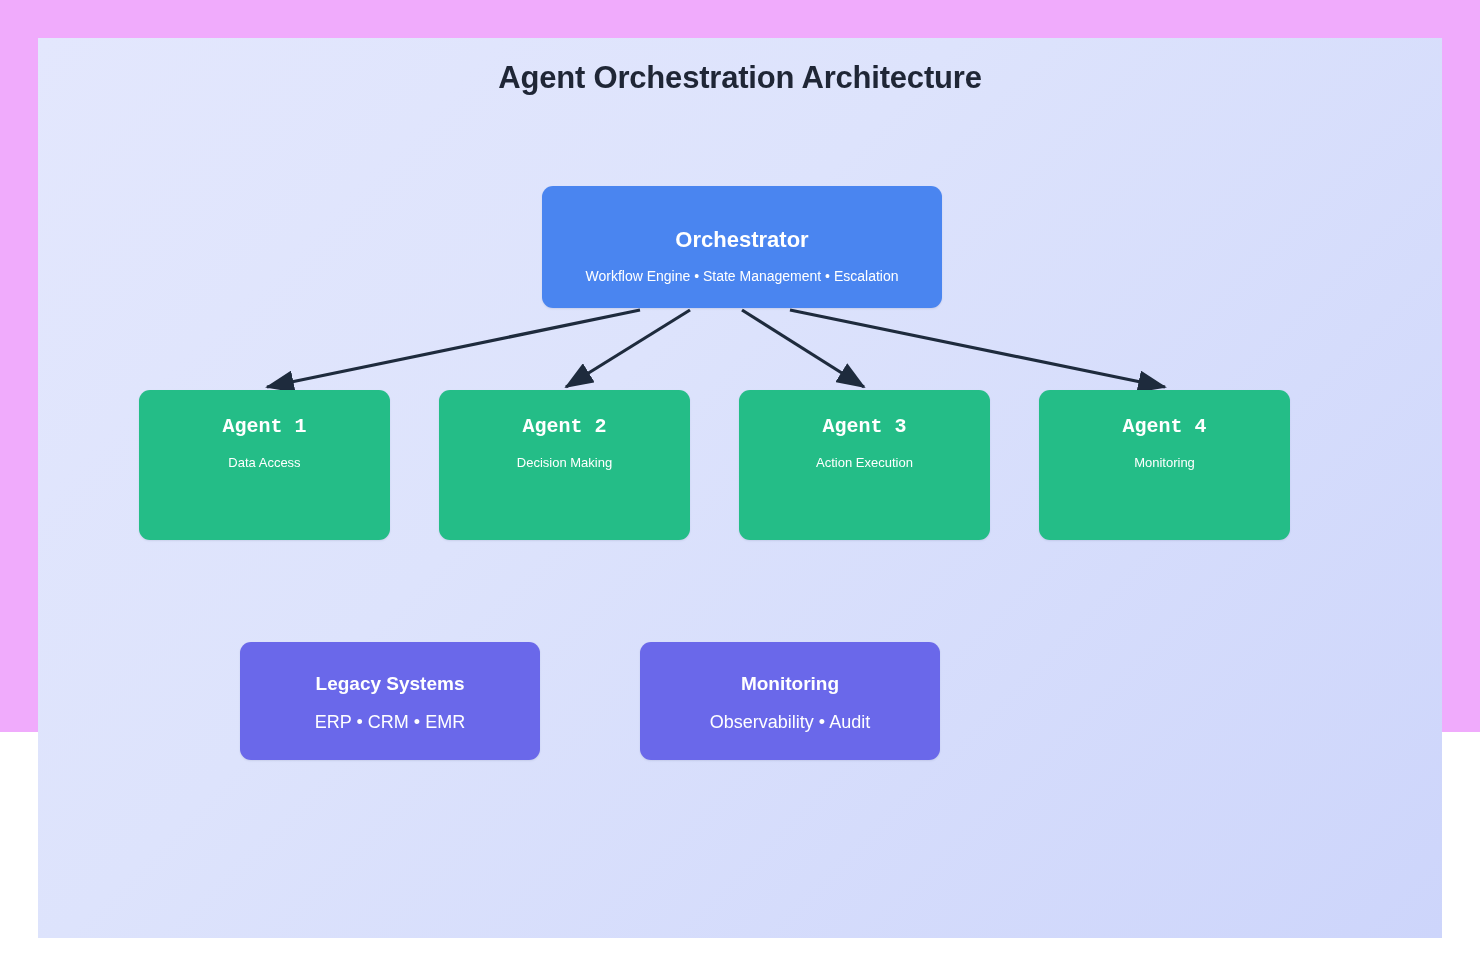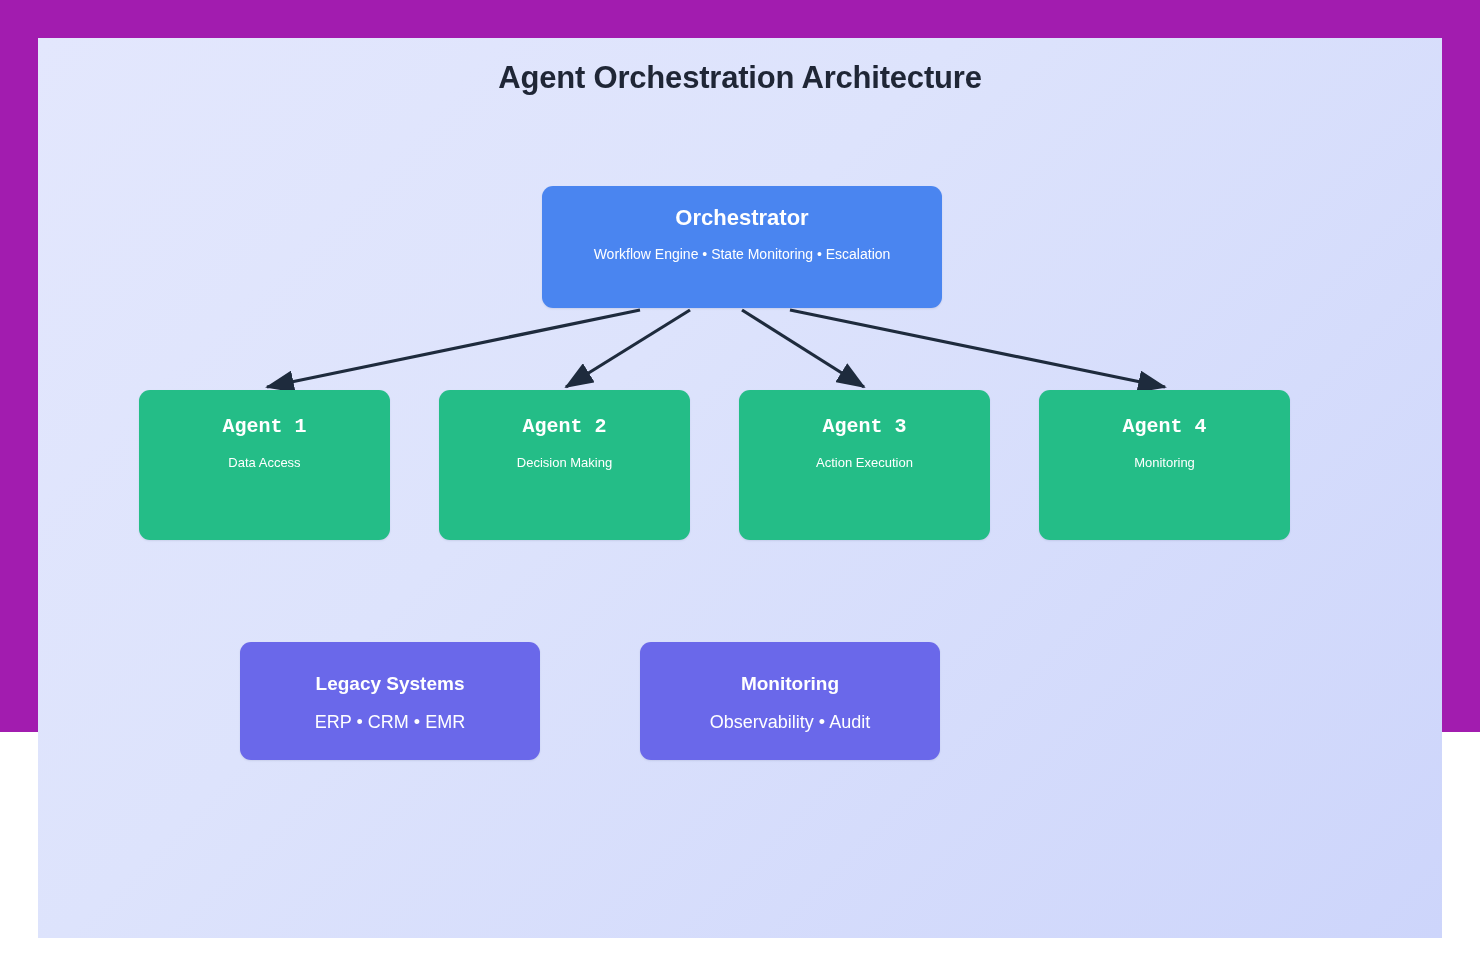--- a/index.html
+++ b/index.html
@@ -12,21 +12,21 @@
     width: 1480px;
     height: 980px;
     font-family: "Liberation Sans", sans-serif;
     overflow: hidden;
   }
 
   #stage {
     position: relative;
     width: 1480px;
     height: 732px;
-    background: #a21caf;
+    background: #f0abfc;
   }
 
   
   #canvas {
     position: absolute;
     left: 38px;
     top: 38px;
     width: 1404px;
     height: 900px;
     background: linear-gradient(135deg, #e3e7fd 0%, #dde3fc 40%, #cdd5fb 100%);
@@ -81,21 +81,21 @@
     white-space: nowrap;
   }
 
   
   #orchestrator {
     left: 504px;
     top: 148px;
     width: 400px;
     height: 122px;
     background: #4a85f0;
-    padding-top: 20px;
+    padding-top: 42px;
   }
   #orchestrator .ttl { font-size: 22px; }
   #orchestrator .sub { font-size: 14px; margin-top: 16px; }
 
   
   .agent {
     top: 352px;
     width: 251px;
     height: 150px;
     background: #24bd87;
@@ -130,21 +130,21 @@
       <g stroke="#1e2b3d" stroke-width="3.2" fill="none" marker-end="url(#arrowhead)">
         <line x1="602" y1="272" x2="229" y2="349"></line>
         <line x1="652" y1="272" x2="528" y2="349"></line>
         <line x1="704" y1="272" x2="826" y2="349"></line>
         <line x1="752" y1="272" x2="1127" y2="349"></line>
       </g>
     </svg>
 
     <div class="node" id="orchestrator">
       <div class="ttl">Orchestrator</div>
-      <div class="sub">Workflow Engine • State Monitoring • Escalation</div>
+      <div class="sub">Workflow Engine • State Management • Escalation</div>
     </div>
 
     <div class="node agent" style="left:101px">
       <div class="ttl">Agent 1</div>
       <div class="sub">Data Access</div>
     </div>
 
     <div class="node agent" style="left:401px">
       <div class="ttl">Agent 2</div>
       <div class="sub">Decision Making</div>

